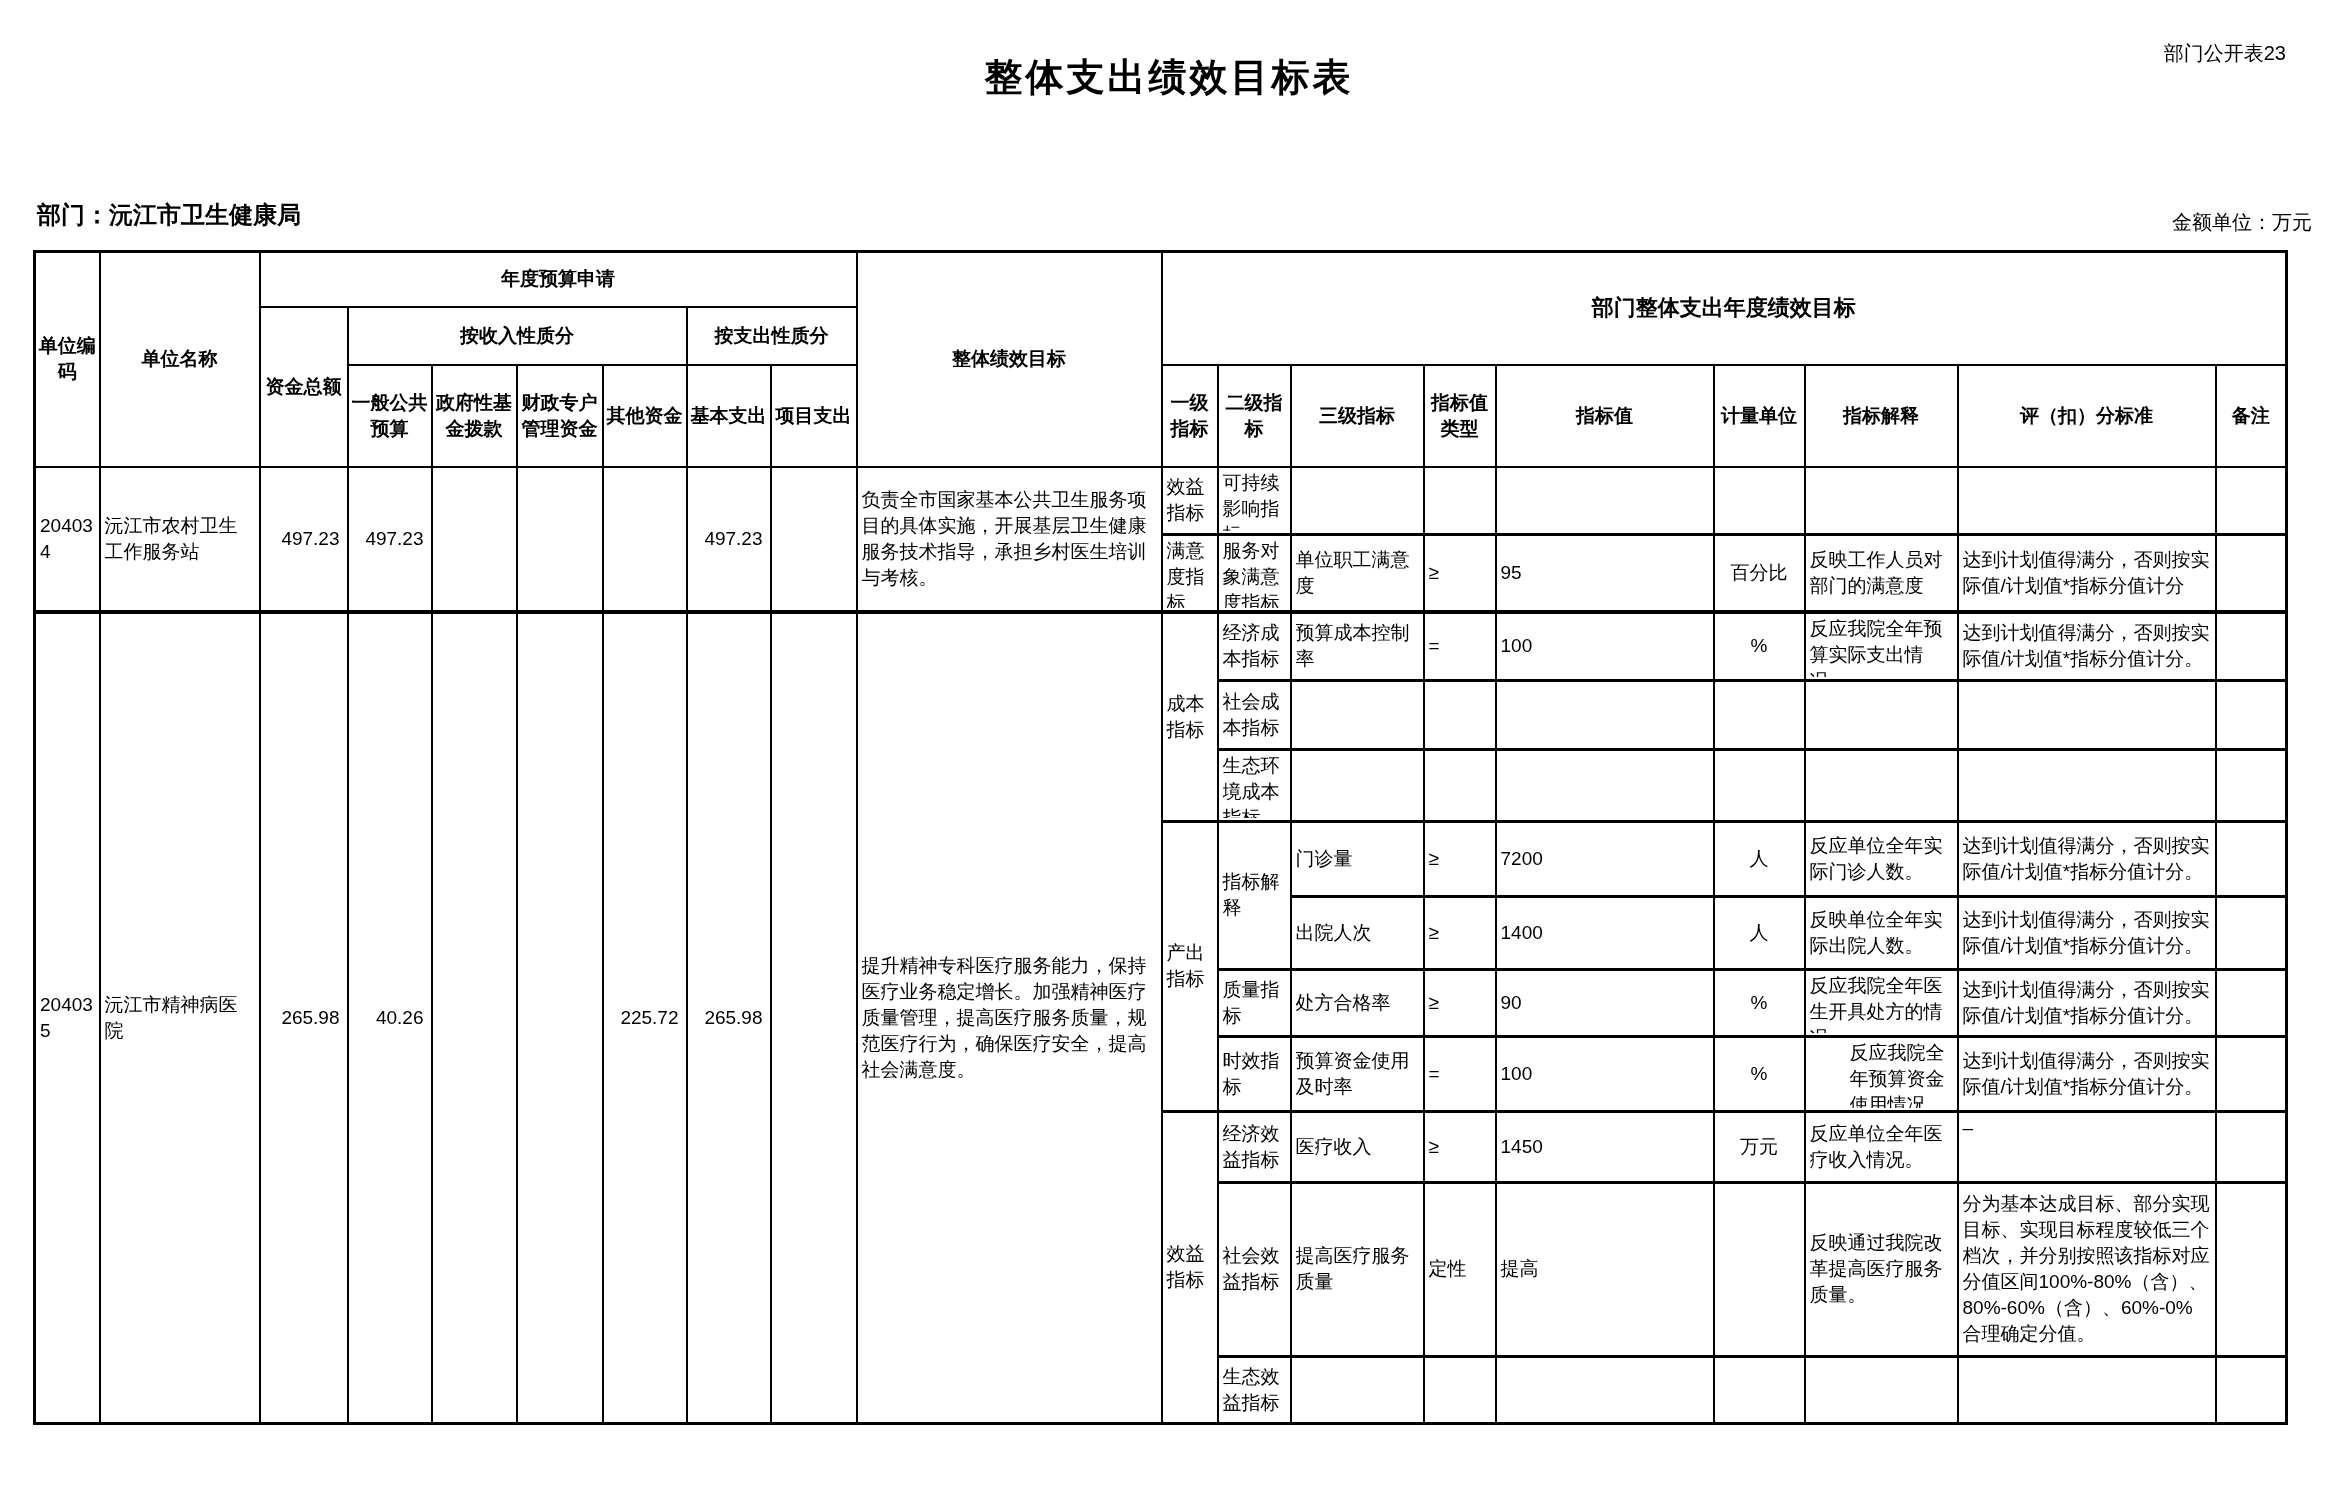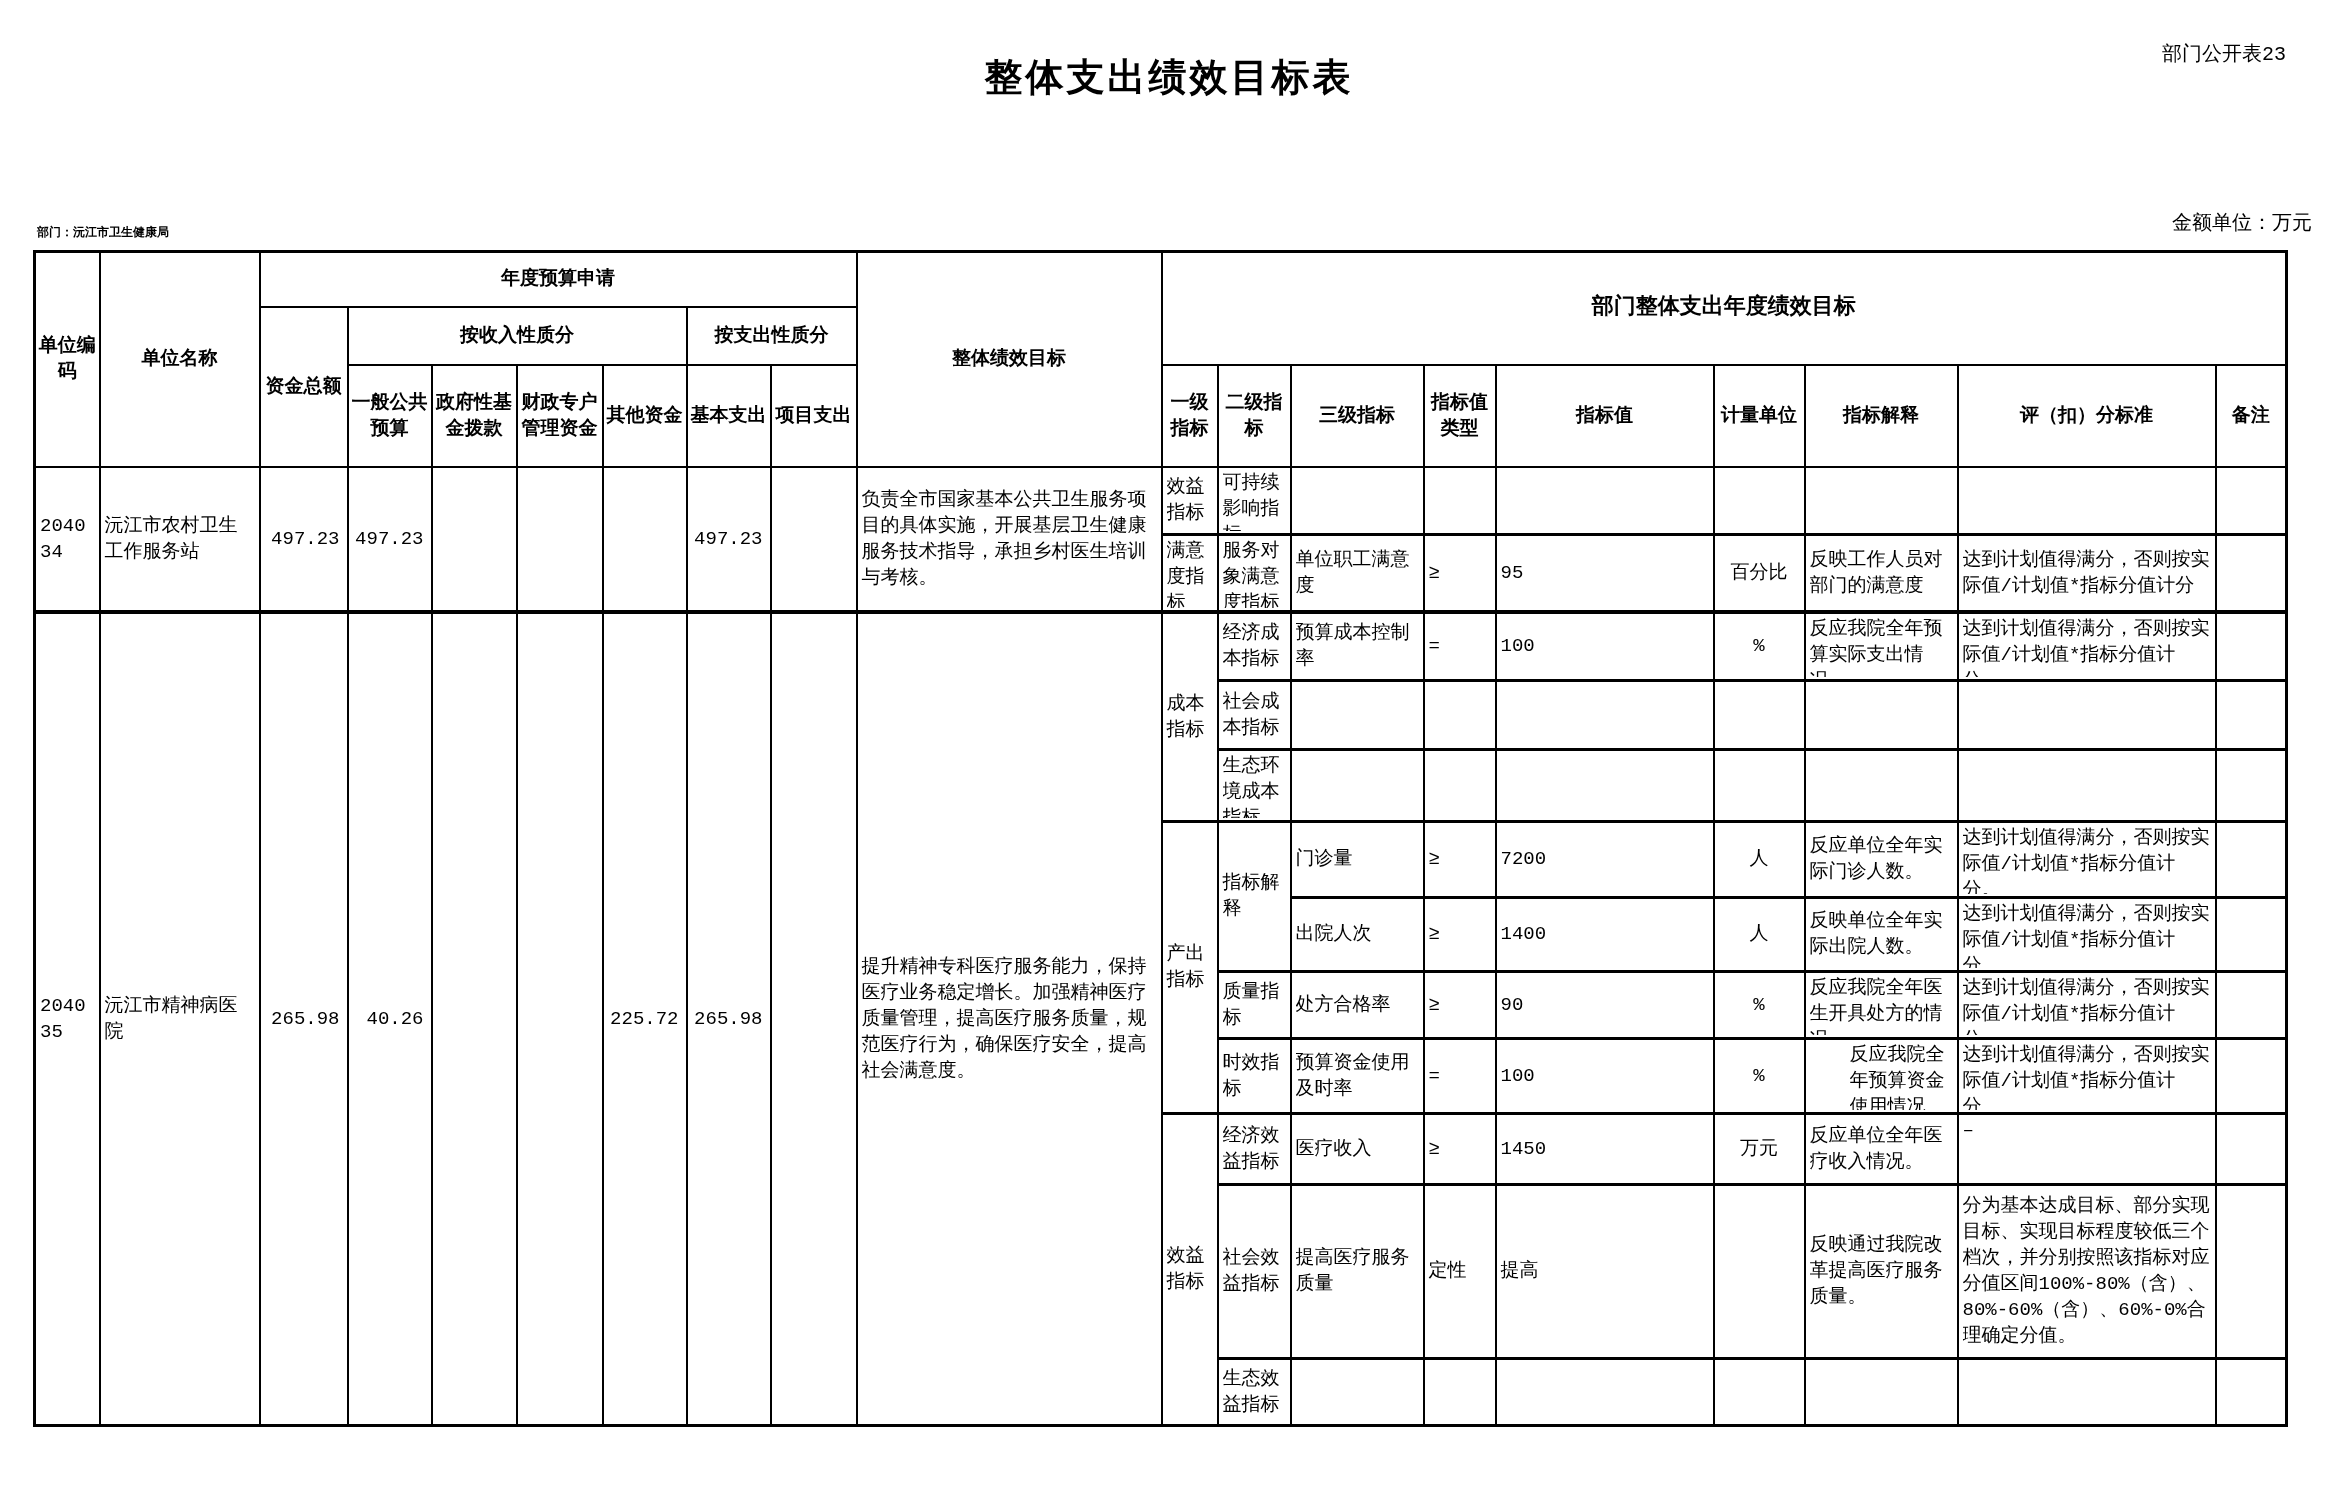--- a/index.html
+++ b/index.html
@@ -1,23 +1,23 @@
 <!DOCTYPE html>
 <html><head>
 <meta charset="utf-8">
 <style>
   html,body{margin:0;padding:0;background:#fff;}
   .page{
     position:relative;width:2338px;height:1488px;background:#ffffff;color:#000;
-    font-family:Liberation Mono, monospace;
+    font-family:Liberation Sans, sans-serif;
   }
   .corner-label{position:absolute;top:40px;right:52px;font-size:20px;}
   .doc-title{position:absolute;top:52px;left:0;width:100%;text-align:center;
     font-size:38px;font-weight:bold;letter-spacing:3px;}
-  .dept-line{position:absolute;top:224px;left:37px;font-size:12px;font-weight:bold;}
+  .dept-line{position:absolute;top:199px;left:37px;font-size:24px;font-weight:bold;}
   .amount-unit{position:absolute;top:209px;right:26px;font-size:20px;}
 
   table.main{
     position:absolute;left:33px;top:250px;width:2254px;
     border-collapse:collapse;table-layout:fixed;
     border:3px solid #000;
   }
   .main th,.main td{
     border:2px solid #000;
     font-size:19px;line-height:26px;

